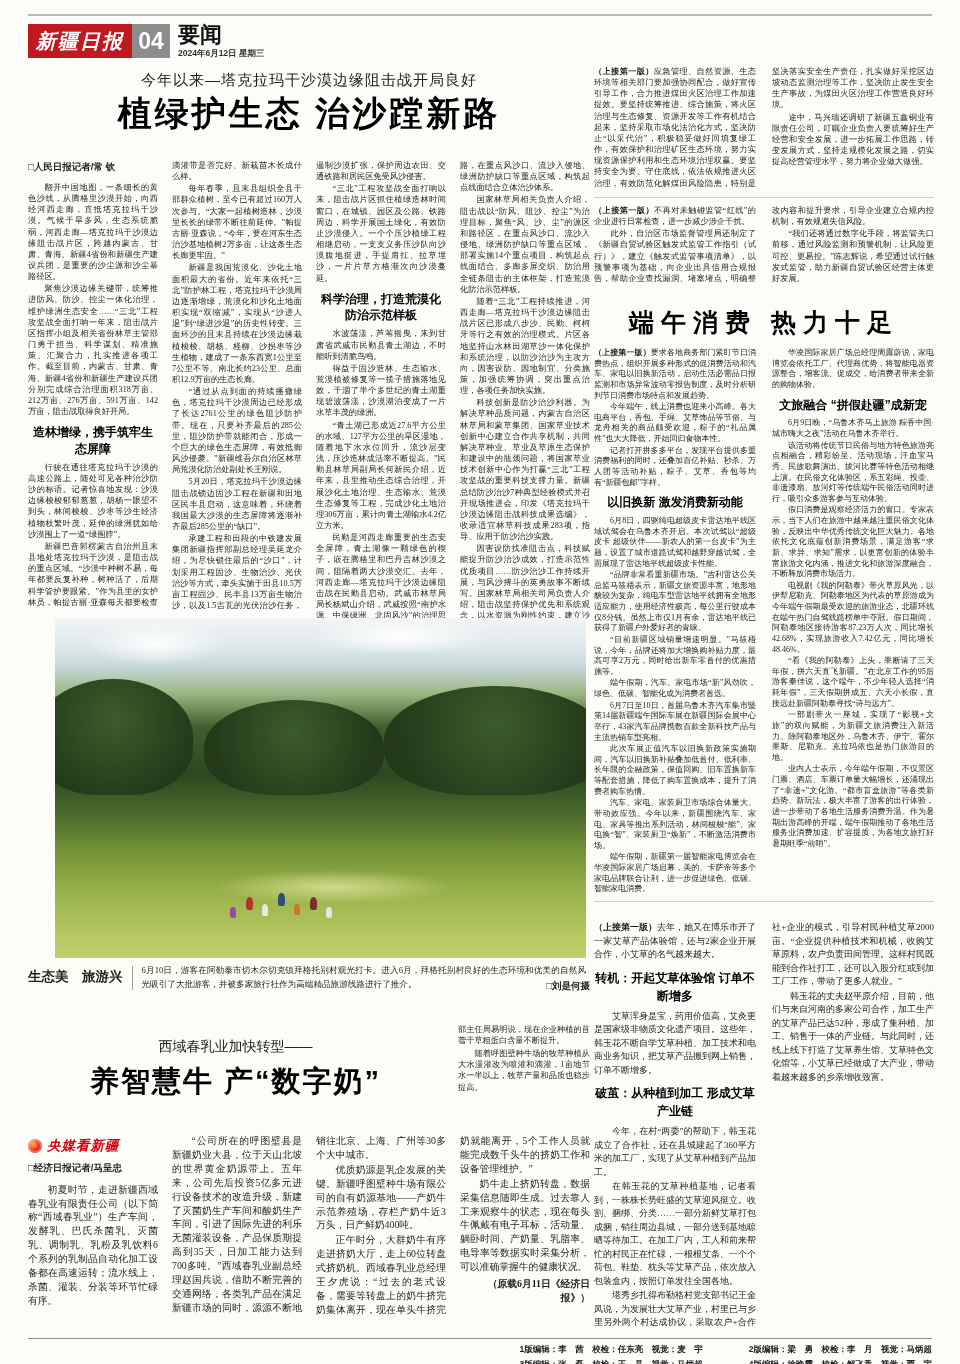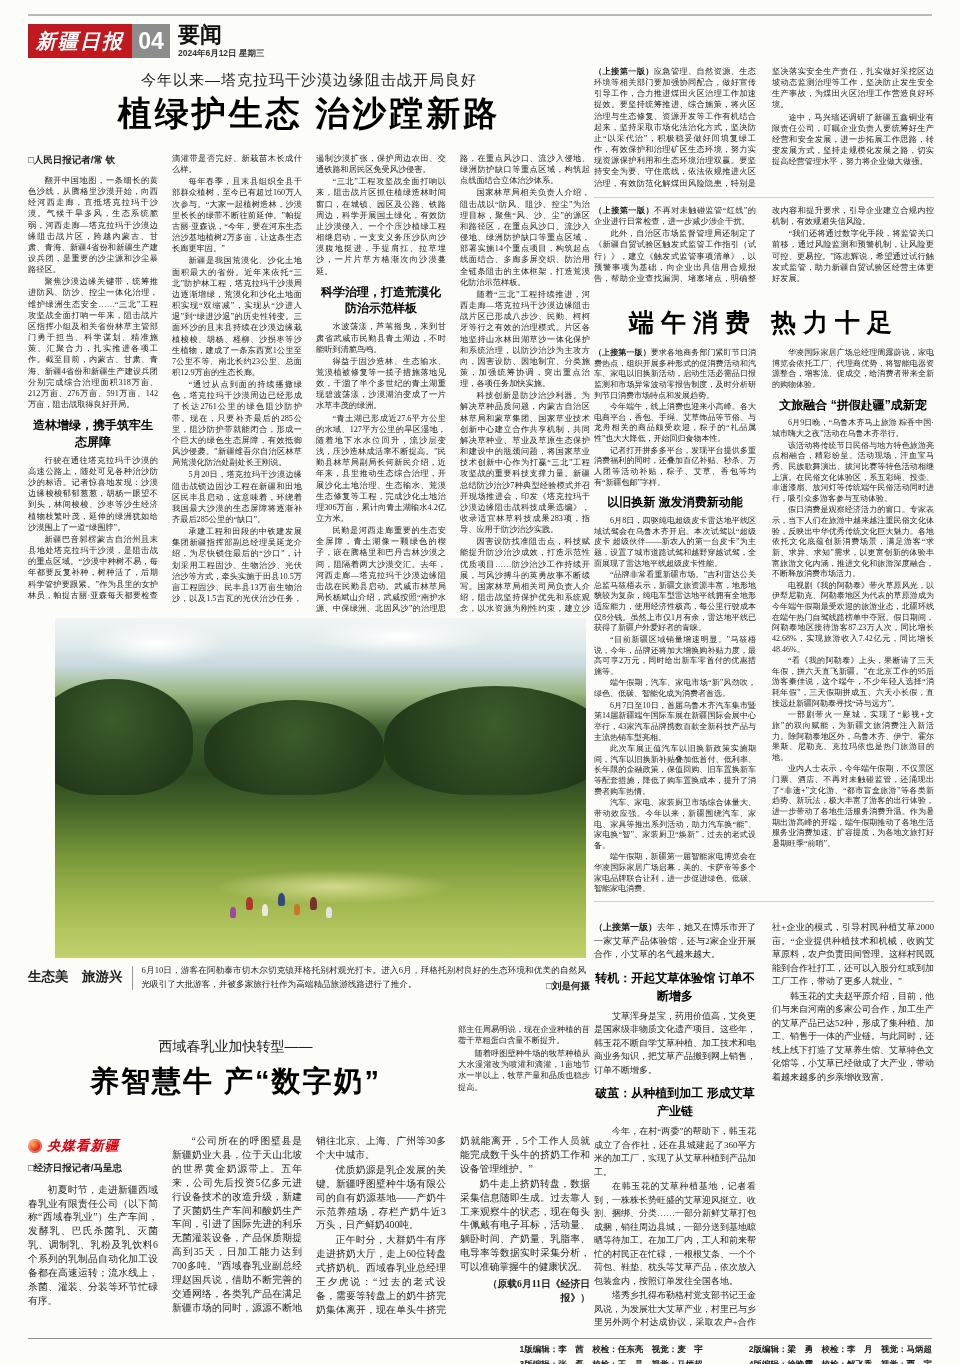--- a/index.html
+++ b/index.html
@@ -91,21 +91,21 @@
       <div class="page-no">04</div>
       <div class="section-block">
         <div class="section-title">要闻</div>
         <div class="date-line">2024年6月12日 星期三</div>
       </div>
     </div>
   </div>
 
   <div class="abs kicker" style="left:28px;top:71px;width:562px;">今年以来—塔克拉玛干沙漠边缘阻击战开局良好</div>
   <div class="abs lead-headline" style="left:28px;top:91px;width:562px;">植绿护生态 治沙蹚新路</div>
-  <div class="abs body-text cols lead-body" style="left:28px;top:153px;width:562px;">
+  <div class="abs body-text cols lead-body" style="left:28px;top:160px;width:562px;">
       <div class="byline">□人民日报记者/常 钦</div>
       <div class="para">翻开中国地图，一条细长的黄色沙线，从腾格里沙漠开始，向西经河西走廊，直抵塔克拉玛干沙漠。气候干旱多风，生态系统脆弱，河西走廊—塔克拉玛干沙漠边缘阻击战片区，跨越内蒙古、甘肃、青海、新疆4省份和新疆生产建设兵团，是重要的沙尘源和沙尘暴路径区。</div>
       <div class="para">聚焦沙漠边缘关键带，统筹推进防风、防沙、控尘一体化治理，维护绿洲生态安全……“三北”工程攻坚战全面打响一年来，阻击战片区指挥小组及相关省份林草主管部门勇于担当、科学谋划、精准施策、汇聚合力，扎实推进各项工作。截至目前，内蒙古、甘肃、青海、新疆4省份和新疆生产建设兵团分别完成综合治理面积318万亩、212万亩、276万亩、591万亩、142万亩，阻击战取得良好开局。</div>
       <div class="subhead">造林增绿，携手筑牢生态屏障</div>
       <div class="para">行驶在通往塔克拉玛干沙漠的高速公路上，随处可见各种治沙防沙的标语。记者惊喜地发现：沙漠边缘梭梭郁郁葱葱，胡杨一眼望不到头，林间梭梭、沙枣等沙生经济植物枝繁叶茂，延伸的绿洲犹如给沙漠围上了一道“绿围脖”。</div>
       <div class="para">新疆巴音郭楞蒙古自治州且末县地处塔克拉玛干沙漠，是阻击战的重点区域。“沙漠中种树不易，每年都要反复补种，树种活了，后期科学管护要跟紧。”作为县里的女护林员，帕提古丽·亚森每天都要检查滴灌带是否完好、新栽苗木长成什么样。</div>
       <div class="para">每年春季，且末县组织全县干部群众植树，至今已有超过160万人次参与。“大家一起植树造林，沙漠里长长的绿带不断往前延伸。”帕提古丽·亚森说，“今年，要在河东生态治沙基地植树2万多亩，让这条生态长廊更牢固。”</div>
       <div class="para">新疆是我国荒漠化、沙化土地面积最大的省份。近年来依托“三北”防护林工程，塔克拉玛干沙漠周边逐渐增绿，荒漠化和沙化土地面积实现“双缩减”，实现从“沙进人退”到“绿进沙退”的历史性转变。三面环沙的且末县持续在沙漠边缘栽植梭梭、胡杨、柽柳、沙拐枣等沙生植物，建成了一条东西宽1公里至7公里不等、南北长约23公里、总面积12.9万亩的生态长廊。</div>
       <div class="para">“通过从点到面的持续播撒绿色，塔克拉玛干沙漠周边已经形成了长达2761公里的绿色阻沙防护带。现在，只要补齐最后的285公里，阻沙防护带就能闭合，形成一个巨大的绿色生态屏障，有效抵御风沙侵袭。”新疆维吾尔自治区林草局荒漠化防治处副处长王刚说。</div>
       <div class="para">5月20日，塔克拉玛干沙漠边缘阻击战锁边固沙工程在新疆和田地区民丰县启动，这意味着，环绕着我国最大沙漠的生态屏障将逐渐补齐最后285公里的“缺口”。</div>
@@ -138,31 +138,31 @@
       <div class="para tagp"><strong>（上接第一版）</strong>要求各地商务部门紧盯节日消费热点，组织开展多种形式的促消费活动和汽车、家电以旧换新活动，启动生活必需品日报监测和市场异常波动零报告制度，及时分析研判节日消费市场特点和发展趋势。</div>
       <div class="para">今年端午，线上消费也迎来小高峰。各大电商平台，香包、手绳、艾草饰品等节俗、与龙舟相关的商品颇受欢迎，粽子的“礼品属性”也大大降低，开始回归食物本性。</div>
       <div class="para">记者打开拼多多平台，发现平台提供多重消费福利的同时，还叠加百亿补贴、秒杀、万人团等活动补贴，粽子、艾草、香包等均有“新疆包邮”字样。</div>
       <div class="subhead">以旧换新 激发消费新动能</div>
       <div class="para">6月8日，四驱纯电超级皮卡雷达地平线区域试驾会在乌鲁木齐开启。本次试驾以“超级皮卡 超级伙伴——新农人的第一台皮卡”为主题，设置了城市道路试驾和越野穿越试驾，全面展现了雷达地平线超级皮卡性能。</div>
       <div class="para">“品牌非常看重新疆市场。”吉利雷达公关总监马筱梧表示，新疆文旅资源丰富，地形地貌较为复杂，纯电车型雷达地平线拥有全地形适应能力，使用经济性极高，每公里行驶成本仅8分钱。虽然上市仅1月有余，雷达地平线已获得了新疆户外爱好者的青睐。</div>
       <div class="para">“目前新疆区域销量增速明显。”马筱梧说，今年，品牌还将加大增换购补贴力度，最高可享2万元，同时给出新车零首付的优惠措施等。</div>
       <div class="para">端午假期，汽车、家电市场“新”风劲吹，绿色、低碳、智能化成为消费者首选。</div>
       <div class="para">6月7日至10日，首届乌鲁木齐汽车集市暨第14届新疆端午国际车展在新疆国际会展中心举行，43家汽车品牌携数百款全新科技产品与主流热销车型亮相。</div>
       <div class="para">此次车展正值汽车以旧换新政策实施期间，汽车以旧换新补贴叠加低首付、低利率、长年限的金融政策，保值回购、旧车置换新车等配套措施，降低了购车置换成本，提升了消费者购车热情。</div>
-      <div class="para">汽车、家电、家装厨卫市场综合体量大、带动效应强。今年以来，新疆围绕汽车、家电、家具等推出系列活动，助力汽车换“能”、家电换“智”、家装厨卫“焕新”，过去的老式设备。</div>
+      <div class="para">汽车、家电、家装厨卫市场综合体量大、带动效应强。今年以来，新疆围绕汽车、家电、家具等推出系列活动，林间梭梭“能”、家电换“智”、家装厨卫“焕新”，不断激活消费市场。</div>
       <div class="para">端午假期，新疆第一届智能家电博览会在华凌国际家居广场启幕，美的、卡萨帝等多个家电品牌联合让利，进一步促进绿色、低碳、智能家电消费。</div>
       <div class="para">华凌国际家居广场总经理周露蔚说，家电博览会依托工厂、代理商优势，将智能电器资源整合，增客流、促成交，给消费者带来全新的购物体验。</div>
       <div class="subhead">文旅融合 “拼假赴疆”成新宠</div>
       <div class="para">6月9日晚，“乌鲁木齐马上旅游 粽香中国·城市嗨大之夜”活动在乌鲁木齐举行。</div>
       <div class="para">该活动将传统节日民俗与地方特色旅游亮点相融合，精彩纷呈。活动现场，汗血宝马秀、民族歌舞演出、拔河比赛等特色活动相继上演。在民俗文化体验区，系五彩绳、投壶、非遗漆扇、放河灯等传统端午民俗活动同时进行，吸引众多游客参与互动体验。</div>
       <div class="para">假日消费是观察经济活力的窗口。专家表示，当下人们在旅游中越来越注重民俗文化体验，反映出中华优秀传统文化巨大魅力。各地依托文化底蕴创新消费场景，满足游客“求新、求异、求知”需求，以更富创新的体验丰富旅游文化内涵，推进文化和旅游深度融合，不断释放消费市场活力。</div>
       <div class="para">电视剧《我的阿勒泰》带火草原风光，以伊犁尼勒克、阿勒泰地区为代表的草原游成为今年端午假期最受欢迎的旅游业态，北疆环线在端午热门自驾线路榜单中夺冠。假日期间，阿勒泰地区接待游客87.23万人次，同比增长42.68%，实现旅游收入7.42亿元，同比增长48.46%。</div>
       <div class="para">“看《我的阿勒泰》上头，果断请了三天年假，拼六天直飞新疆。”在北京工作的95后游客秦佳说，这个端午，不少年轻人选择“消耗年假”，三天假期拼成五、六天小长假，直接远赴新疆阿勒泰寻找“诗与远方”。</div>
       <div class="para">一部剧带火一座城，实现了“影视+文旅”的双向赋能，为新疆文旅消费注入新活力。除阿勒泰地区外，乌鲁木齐、伊宁、霍尔果斯、尼勒克、克拉玛依也是热门旅游目的地。</div>
-      <div class="para">业内人士表示，今年端午假期，不仅景区门票、酒店、不再对未触碰监管，还涌现出了“非遗+”文化游、“都市盲盒旅游”等各类新趋势、新玩法，极大丰富了游客的出行体验，进一步带动了各地生活服务消费升温。作为暑期出游高峰的开端，端午假期推动了各地生活服务业消费加速、扩容提质，为各地文旅打好暑期旺季“前哨”。</div>
+      <div class="para">业内人士表示，今年端午假期，不仅景区门票、酒店、车票订单量大幅增长，还涌现出了“非遗+”文化游、“都市盲盒旅游”等各类新趋势、新玩法，极大丰富了游客的出行体验，进一步带动了各地生活服务消费升温。作为暑期出游高峰的开端，端午假期推动了各地生活服务业消费加速、扩容提质，为各地文旅打好暑期旺季“前哨”。</div>
     </div>
 
   <div class="abs hairline" style="left:594px;top:901px;width:340px;"></div>
   <div class="abs body-text cols aicao-body" style="left:594px;top:909px;width:340px;">
       <div class="para tagp"><strong>（上接第一版）</strong>去年，她又在博乐市开了一家艾草产品体验馆，还与2家企业开展合作，小艾草的名气越来越大。</div>
       <div class="subhead">转机：开起艾草体验馆 订单不断增多</div>
       <div class="para">艾草浑身是宝，药用价值高，艾灸更是国家级非物质文化遗产项目。这些年，韩玉花不断自学艾草种植、加工技术和电商业务知识，把艾草产品搬到网上销售，订单不断增多。</div>
       <div class="subhead">破茧：从种植到加工 形成艾草产业链</div>
       <div class="para">今年，在村“两委”的帮助下，韩玉花成立了合作社，还在县城建起了360平方米的加工厂，实现了从艾草种植到产品加工。</div>
       <div class="para">在韩玉花的艾草种植基地，记者看到，一株株长势旺盛的艾草迎风挺立。收割、捆绑、分类……一部分新鲜艾草打包成捆，销往周边县城，一部分送到基地晾晒等待加工。在加工厂内，工人和前来帮忙的村民正在忙碌，一根根艾条、一个个荷包、鞋垫、枕头等艾草产品，依次放入包装盒内，按照订单发往全国各地。</div>

